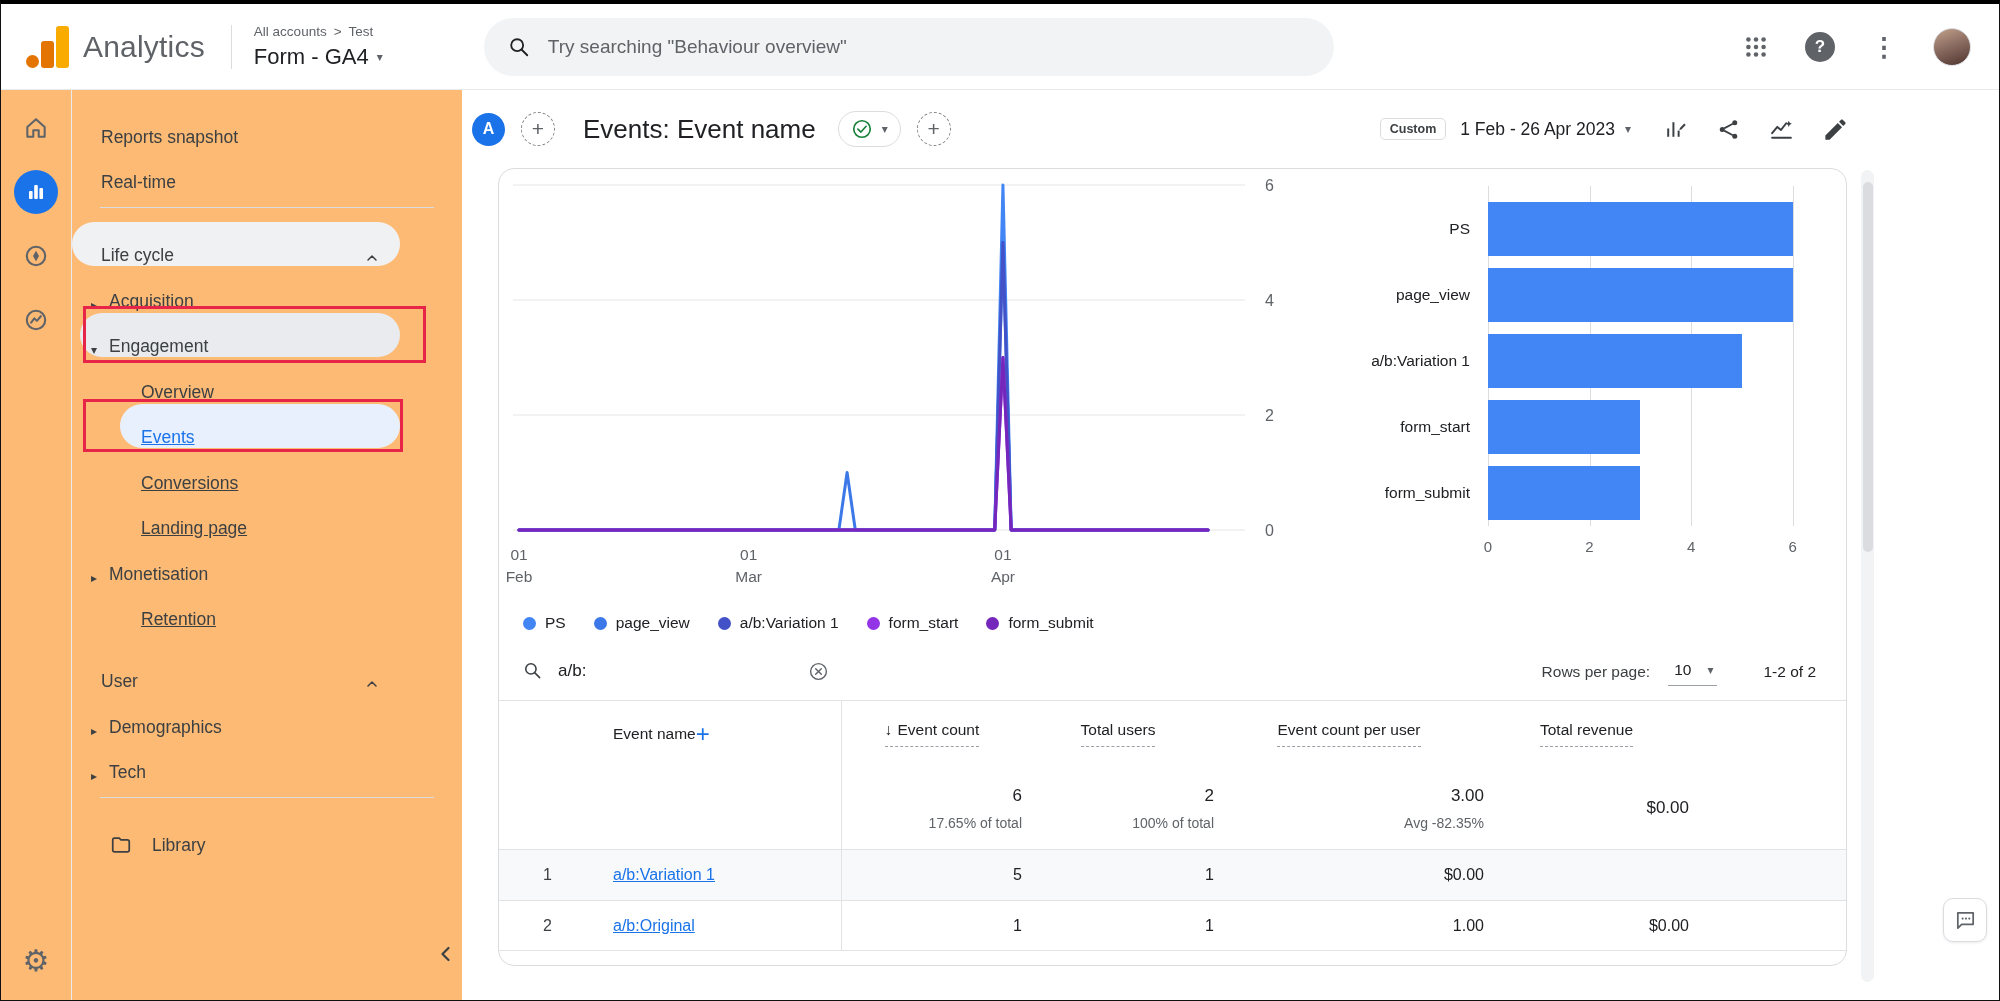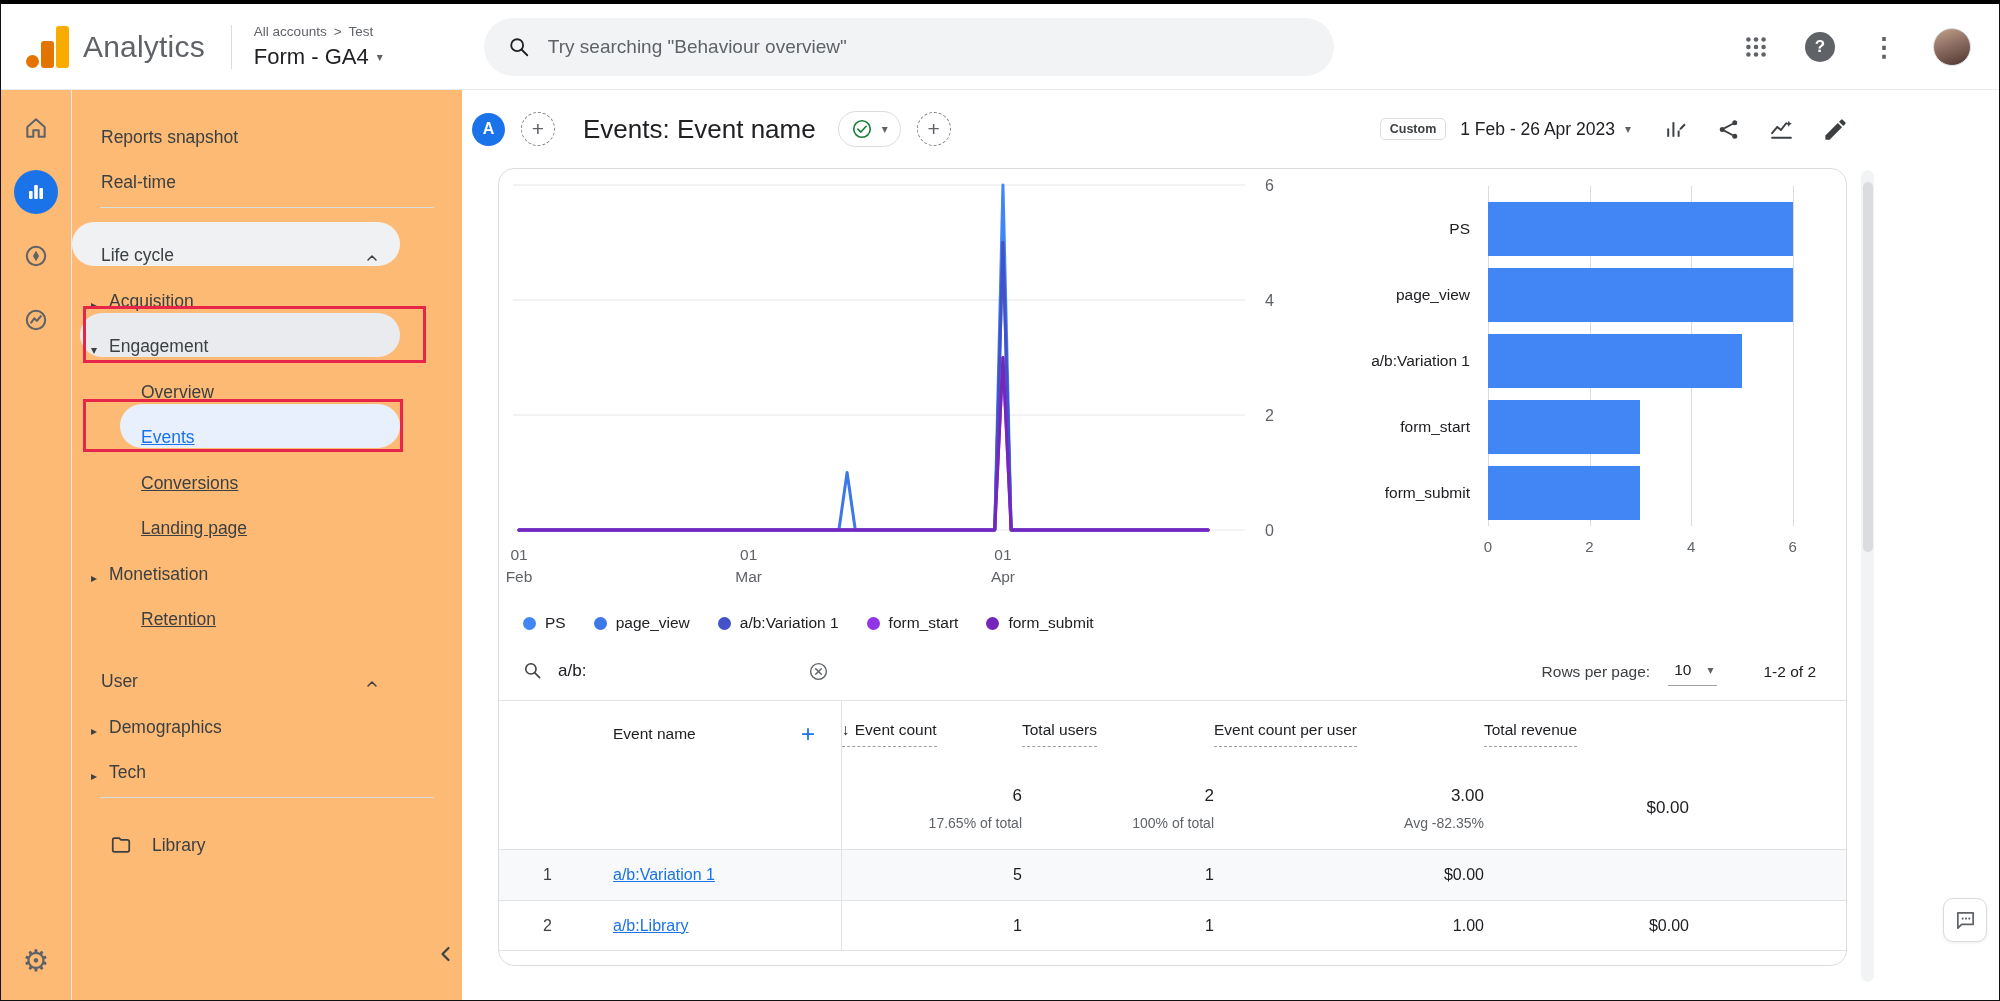--- a/index.html
+++ b/index.html
@@ -93,24 +93,24 @@
   .search-value { margin-left:16px; font-size:17px; color:#202124; }
   .clear-btn { margin-left:auto; cursor:pointer; display:flex; }
   .rpp { margin-left:auto; display:flex; align-items:center; font-size:15.5px; color:#3c4043; }
   .rpp-select { margin-left:18px; border-bottom:1px solid #9aa0a6; padding:4px 4px 6px 6px; display:flex; align-items:center; gap:16px; font-size:15.5px; color:#202124; cursor:pointer; }
   .range-label { margin-left:46px; font-size:15.5px; color:#202124; }
 
   
   .tgrid { display:grid; grid-template-columns:90px 253px 180px 192px 270px 205px 1fr; align-items:stretch; }
   .vline { border-right:1px solid #e3e3e3; }
   .thead-row { height:66px; }
-  .thead-name { display:flex; align-items:center; justify-content:space-between; padding:0 26px 0 24px; }
+  .thead-name { display:flex; align-items:center; justify-content:flex-start; padding:0 26px 0 24px; }
   .thead-name .col-title { font-size:15.5px; font-weight:500; color:#202124; }
   .plus-col { color:#1a73e8; font-size:24px; cursor:pointer; line-height:1; }
-  .num-cell { display:flex; align-items:center; justify-content:flex-start; }
+  .num-cell { display:flex; align-items:center; justify-content:center; }
   .thead-label { font-size:15.5px; font-weight:500; color:#202124; border-bottom:1px dashed #9aa0a6; padding-bottom:7px; white-space:nowrap; cursor:pointer; }
   .sort-arrow { color:#202124; margin-right:5px; }
   .totals-row { height:82px; }
   .totals-cell { display:flex; flex-direction:column; align-items:flex-end; justify-content:center; gap:9px; }
   .totals-main { font-size:17px; font-weight:500; color:#202124; }
   .totals-note { font-size:14px; color:#5f6368; }
   .data-row { height:51px; border-top:1px solid #e3e3e3; }
   .data-row.shaded { background:#f8f9fa; }
   .last-row { border-bottom:1px solid #e3e3e3; }
   .idx-cell { display:flex; align-items:center; padding-left:44px; font-size:16px; color:#3c4043; }
@@ -492,21 +492,21 @@
             </div>
           <div class="val-cell">5</div>
           <div class="val-cell">1</div>
           <div class="val-cell">$0.00</div>
           <div></div>
         </div>
 
         <div class="tgrid data-row last-row">
           <div class="idx-cell">2</div>
           <div class="vline name-cell">
-              <span class="event-link">a/b:Library</span>
+              <span class="event-link">a/b:Original</span>
             </div>
           <div class="val-cell">1</div>
           <div class="val-cell">1</div>
           <div class="val-cell">1.00</div>
           <div class="val-cell">$0.00</div>
           <div></div>
         </div>
 
         <div class="card-bottom-pad"></div>
       </div>

